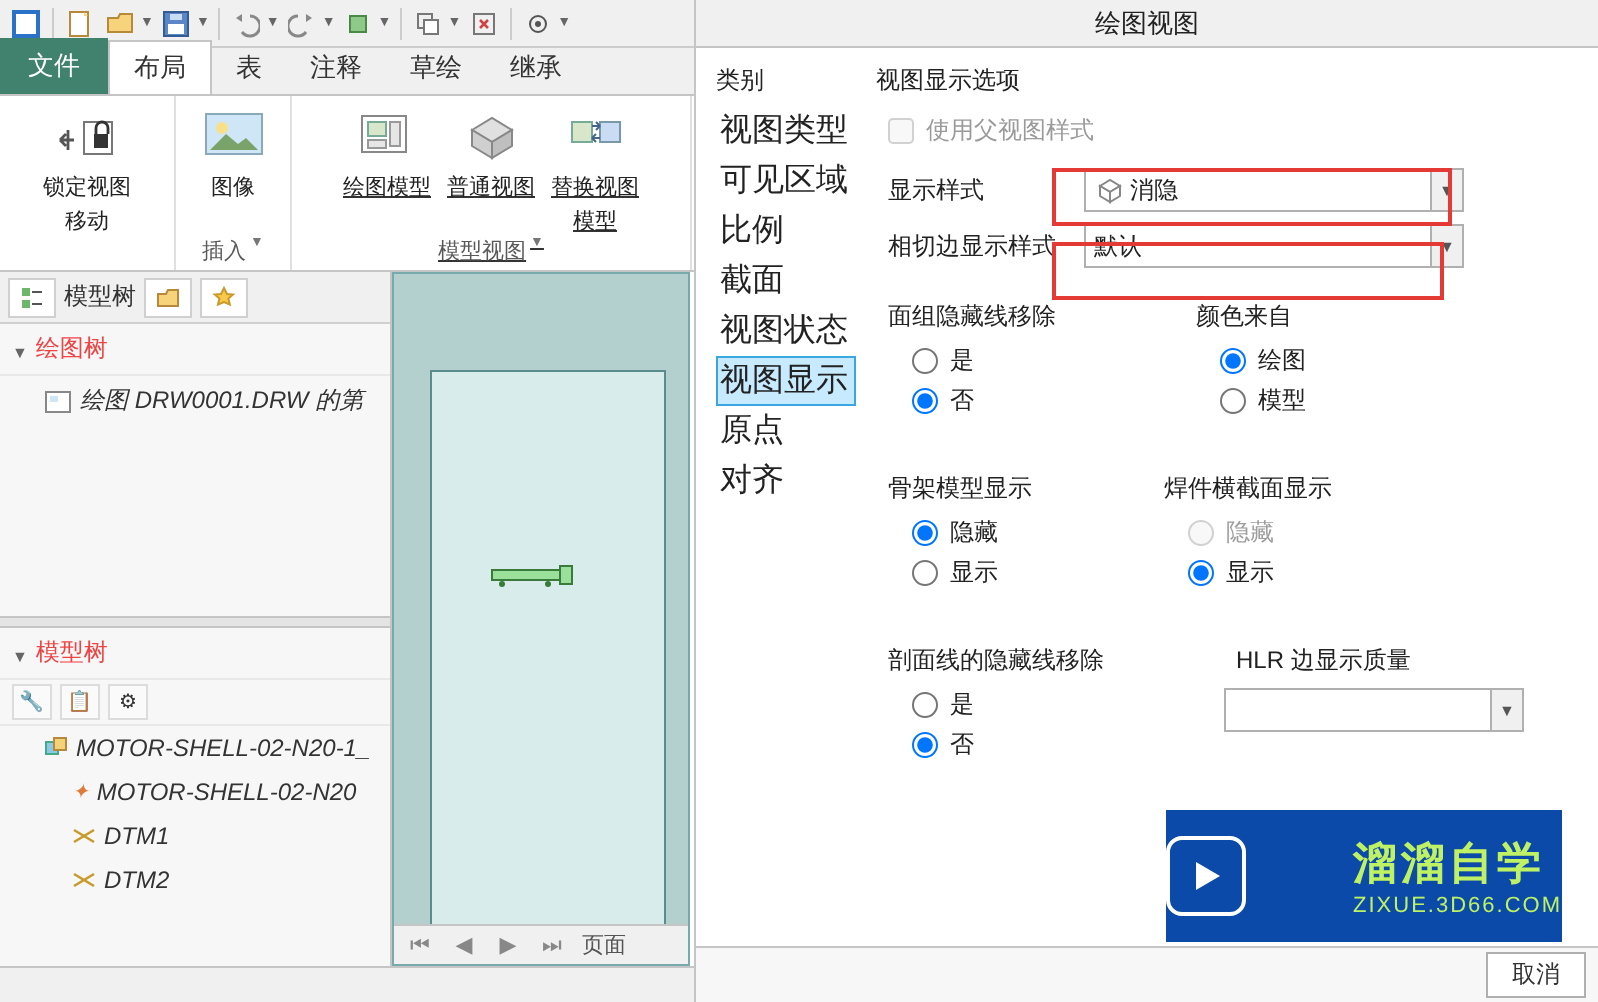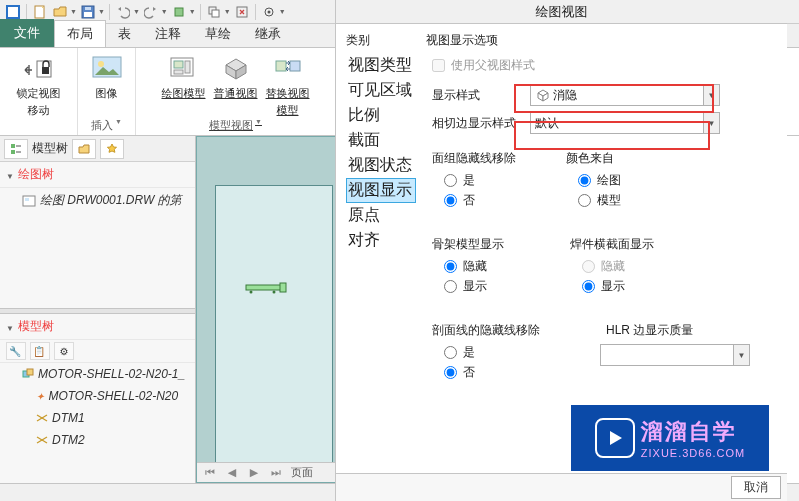--- a/index.html
+++ b/index.html
@@ -46,21 +46,21 @@
   .model-glyph { position: absolute; top: 96px; left: 28px; width: 46px; height: 12px; }
 
   
   .drawnav { position: absolute; bottom: 0; left: 0; right: 0; height: 20px; background: #f0f0f0; border-top: 1px solid #c5c5c5; display: flex; align-items: center; gap: 8px; padding: 0 6px; font-size: 11px; color: #555; }
   .drawnav .navbtn { width: 14px; text-align: center; color: #888; }
 
   
   .status { position: absolute; left: 0; right: 0; bottom: 0; height: 18px; background: #f0f0f0; border-top: 1px solid #c5c5c5; }
 
   
-  .dialog { position: absolute; top: 0; right: 12px; width: 452px; height: 501px; background: #fff; border-left: 1px solid #c5c5c5; display: flex; flex-direction: column; }
+  .dialog { position: absolute; top: 0; right: 0; width: 452px; height: 501px; background: #fff; border-left: 1px solid #c5c5c5; display: flex; flex-direction: column; }
   .dlg-title { height: 24px; background: #f0f0f0; border-bottom: 1px solid #c5c5c5; display: flex; align-items: center; justify-content: center; font-size: 13px; color: #222; }
   .dlg-body { flex: 1; display: flex; padding: 8px 10px 0 10px; gap: 10px; position: relative; }
   .cat-col { width: 70px; }
   .cat-col .cat-label { font-size: 12px; color: #222; margin-bottom: 4px; }
   .cat-list { border: 0; }
   .cat-item { padding: 2px 2px; font-size: 16px; color: #222; white-space: nowrap; }
   .cat-item.sel { background: #c7eaff; border: 1px solid #3ba7e0; padding: 1px 1px; }
   .opt-col { flex: 1; position: relative; font-size: 12px; color: #222; }
   .opt-head { margin-bottom: 6px; }
   .chk-row { display: flex; align-items: center; gap: 6px; color: #9a9a9a; margin: 8px 0 10px 6px; }
@@ -76,21 +76,21 @@
 
   .group-title { margin: 10px 0 5px 6px; }
   .radio-row { display: flex; align-items: center; gap: 6px; margin: 3px 0 3px 18px; }
   .radio-row input { margin: 0; }
   .disabled { color: #9d9d9d; }
 
   .dlg-foot { height: 28px; border-top: 1px solid #c5c5c5; display: flex; align-items: center; justify-content: flex-end; padding-right: 6px; gap: 8px; background: #f7f7f7; }
   .dlg-btn { padding: 2px 12px; border: 1px solid #b0b0b0; background: #fff; font-size: 12px; }
 
   
-  .watermark { position: absolute; right: 18px; bottom: 30px; width: 198px; height: 66px; background: #0b4aa8; color: #f0abfc; display: flex; align-items: center; justify-content: center; gap: 6px; }
+  .watermark { position: absolute; right: 18px; bottom: 30px; width: 198px; height: 66px; background: #0b4aa8; color: #bef264; display: flex; align-items: center; justify-content: space-between; gap: 6px; }
   .watermark .play { width: 40px; height: 40px; border: 2px solid #fff; border-radius: 8px; display: flex; align-items: center; justify-content: center; }
   .watermark .txtblock { display: flex; flex-direction: column; align-items: flex-start; }
   .watermark .big { font-size: 22px; font-weight: bold; letter-spacing: 2px; }
   .watermark .small { font-size: 11px; letter-spacing: 1px; }
 
   
   svg { display: block; }
 </style>
 </head>
 <body>
@@ -170,21 +170,21 @@
 <div class="ribbon-tabs">
   <span class="ribbon-tab file">文件</span>
   <span class="ribbon-tab active">布局</span>
   <span class="ribbon-tab">表</span>
   <span class="ribbon-tab">注释</span>
   <span class="ribbon-tab">草绘</span>
   <span class="ribbon-tab">继承</span>
 </div>
 
 <div class="ribbon">
-  <div class="rgroup" style="width:78px;gap:31px;">
+  <div class="rgroup" style="width:88px;gap:31px;">
     <div class="icons-row">
       <div class="big">
         <span class="bigico">
           <svg width="34" height="30">
               <path d="M2 17h7M6 12v10M2 17l3-3M2 17l3 3" stroke="#555" fill="none" stroke-width="1.4"></path>
               <rect x="14" y="8" width="14" height="16" fill="#fff" stroke="#777"></rect>
               <rect x="19" y="14" width="7" height="7" fill="#333"></rect>
               <path d="M20 14v-3a3 3 0 0 1 6 0v3" fill="none" stroke="#333" stroke-width="1.4"></path>
             </svg>
         </span>
@@ -401,21 +401,21 @@
         <span class="lbl">相切边显示样式</span>
         <div class="combo" style="max-width:190px;">
           <span>默认</span>
           <span class="drop">▼</span>
         </div>
       </div>
 
       <div class="redbox r1"></div>
       <div class="redbox r2"></div>
 
-      <div style="display:flex; gap:44px; margin-top:1px;">
+      <div style="display:flex; gap:64px; margin-top:1px;">
         <div>
           <div class="group-title">面组隐藏线移除</div>
           <div class="radio-row">
               <input type="radio" name="fh" style="">
               <span>是</span>
             </div>
           <div class="radio-row">
               <input type="radio" name="fh" checked="" style="">
               <span>否</span>
             </div>

